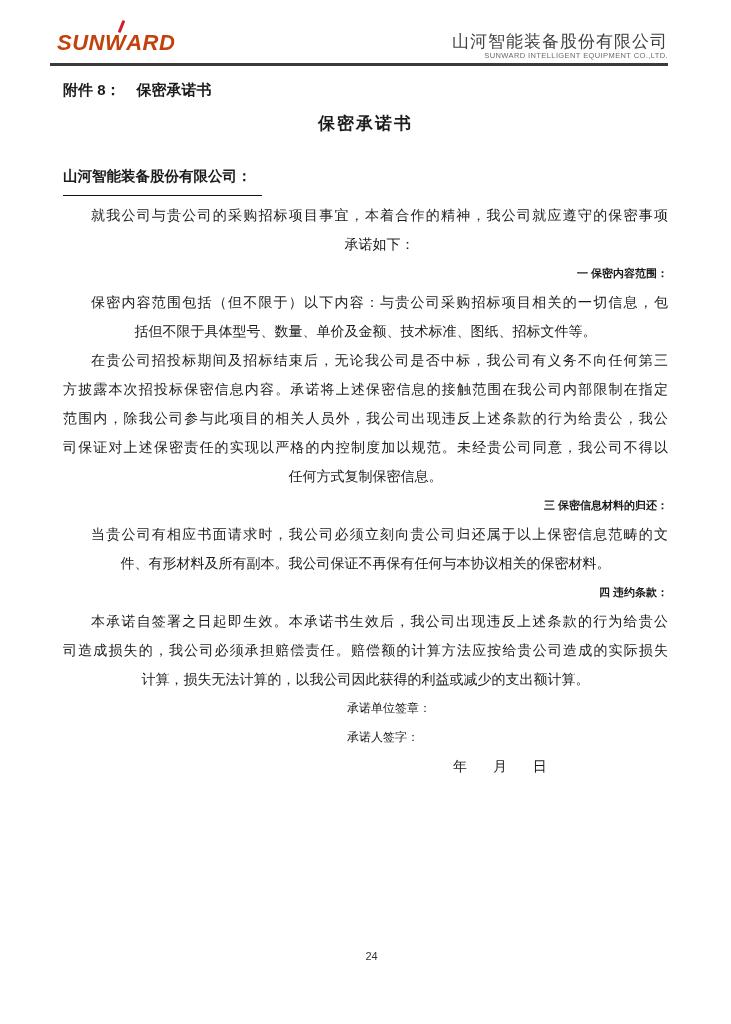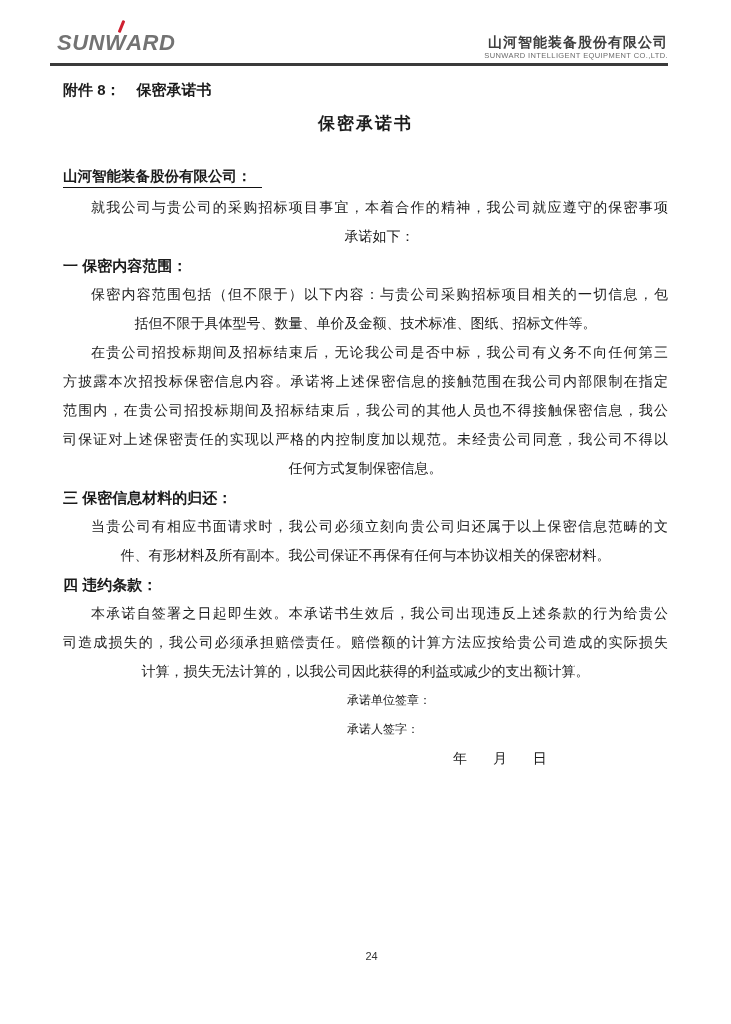--- a/index.html
+++ b/index.html
@@ -16,38 +16,38 @@
     padding:28px 63px 0 57px;
     display:flex;
     justify-content:space-between;
     align-items:flex-start;
   }
   .logo{
     font-style:italic;
     font-weight:800;
     font-size:22px;
     letter-spacing:.5px;
-    color:#737373;
+    color:#c2410c;
     position:relative;
     line-height:30px;
   }
   .logo .logo-w{position:relative;display:inline-block;}
   .logo .logo-w::after{
     content:"";
     position:absolute;
     width:3px;height:13px;
     background:#cf2030;
     top:-8px;right:3px;
     transform:rotate(22deg);
     border-radius:1px;
   }
   .company-block{text-align:right;padding-top:6px;}
   .company-cn{
-    font-size:14px;
-    font-weight:bold;
+    font-size:17px;
+    font-weight:normal;
     color:#3f3f3f;
     letter-spacing:1px;
     line-height:16px;
     text-align:right;
   }
   .company-en{
     font-size:7.5px;
     color:#6a6a6a;
     letter-spacing:.4px;
     line-height:11px;
@@ -77,38 +77,39 @@
   .salutation{
     margin-top:30px;
     font-size:14.5px;
     font-weight:bold;
     line-height:20px;
   }
   .salutation span{
     display:inline-block;
     border-bottom:1.5px solid #111;
     padding-right:10px;
-    padding-bottom:1px;
+    padding-bottom:9px;
   }
   .body-text{margin-top:5px;font-size:14px;}
   .line{
     line-height:29px;
     text-align:center;
     white-space:nowrap;
   }
   .fill{
     white-space:normal;
     text-align:justify;
     text-align-last:justify;
   }
   .indent{text-indent:2em;}
   .sec-head{
     font-weight:bold;
-    font-size:15px;
+    font-size:11px;
     line-height:29px;
+    text-align:right;
   }
   
   .sig-line{
     line-height:29px;
     font-size:12px;
     margin-left:284px;
   }
   .sig-date{
     line-height:29px;
     font-size:14px;
@@ -156,21 +157,21 @@
   <div class="body-text">
     <div class="line fill indent">就我公司与贵公司的采购招标项目事宜，本着合作的精神，我公司就应遵守的保密事项</div>
     <div class="line indent">承诺如下：</div>
 
     <div class="sec-head">一 保密内容范围：</div>
     <div class="line fill indent">保密内容范围包括（但不限于）以下内容：与贵公司采购招标项目相关的一切信息，包</div>
     <div class="line">括但不限于具体型号、数量、单价及金额、技术标准、图纸、招标文件等。</div>
 
     <div class="line fill indent">在贵公司招投标期间及招标结束后，无论我公司是否中标，我公司有义务不向任何第三</div>
     <div class="line fill">方披露本次招投标保密信息内容。承诺将上述保密信息的接触范围在我公司内部限制在指定</div>
-    <div class="line fill">范围内，在贵公司招投标期间及招标结束后，我公司的其他人员也不得接触保密信息，我公</div>
+    <div class="line fill">范围内，除我公司参与此项目的相关人员外，我公司出现违反上述条款的行为给贵公，我公</div>
     <div class="line fill">司保证对上述保密责任的实现以严格的内控制度加以规范。未经贵公司同意，我公司不得以</div>
     <div class="line">任何方式复制保密信息。</div>
 
     <div class="sec-head">三 保密信息材料的归还：</div>
     <div class="line fill indent">当贵公司有相应书面请求时，我公司必须立刻向贵公司归还属于以上保密信息范畴的文</div>
     <div class="line">件、有形材料及所有副本。我公司保证不再保有任何与本协议相关的保密材料。</div>
 
     <div class="sec-head">四 违约条款：</div>
     <div class="line fill indent">本承诺自签署之日起即生效。本承诺书生效后，我公司出现违反上述条款的行为给贵公</div>
     <div class="line fill">司造成损失的，我公司必须承担赔偿责任。赔偿额的计算方法应按给贵公司造成的实际损失</div>

